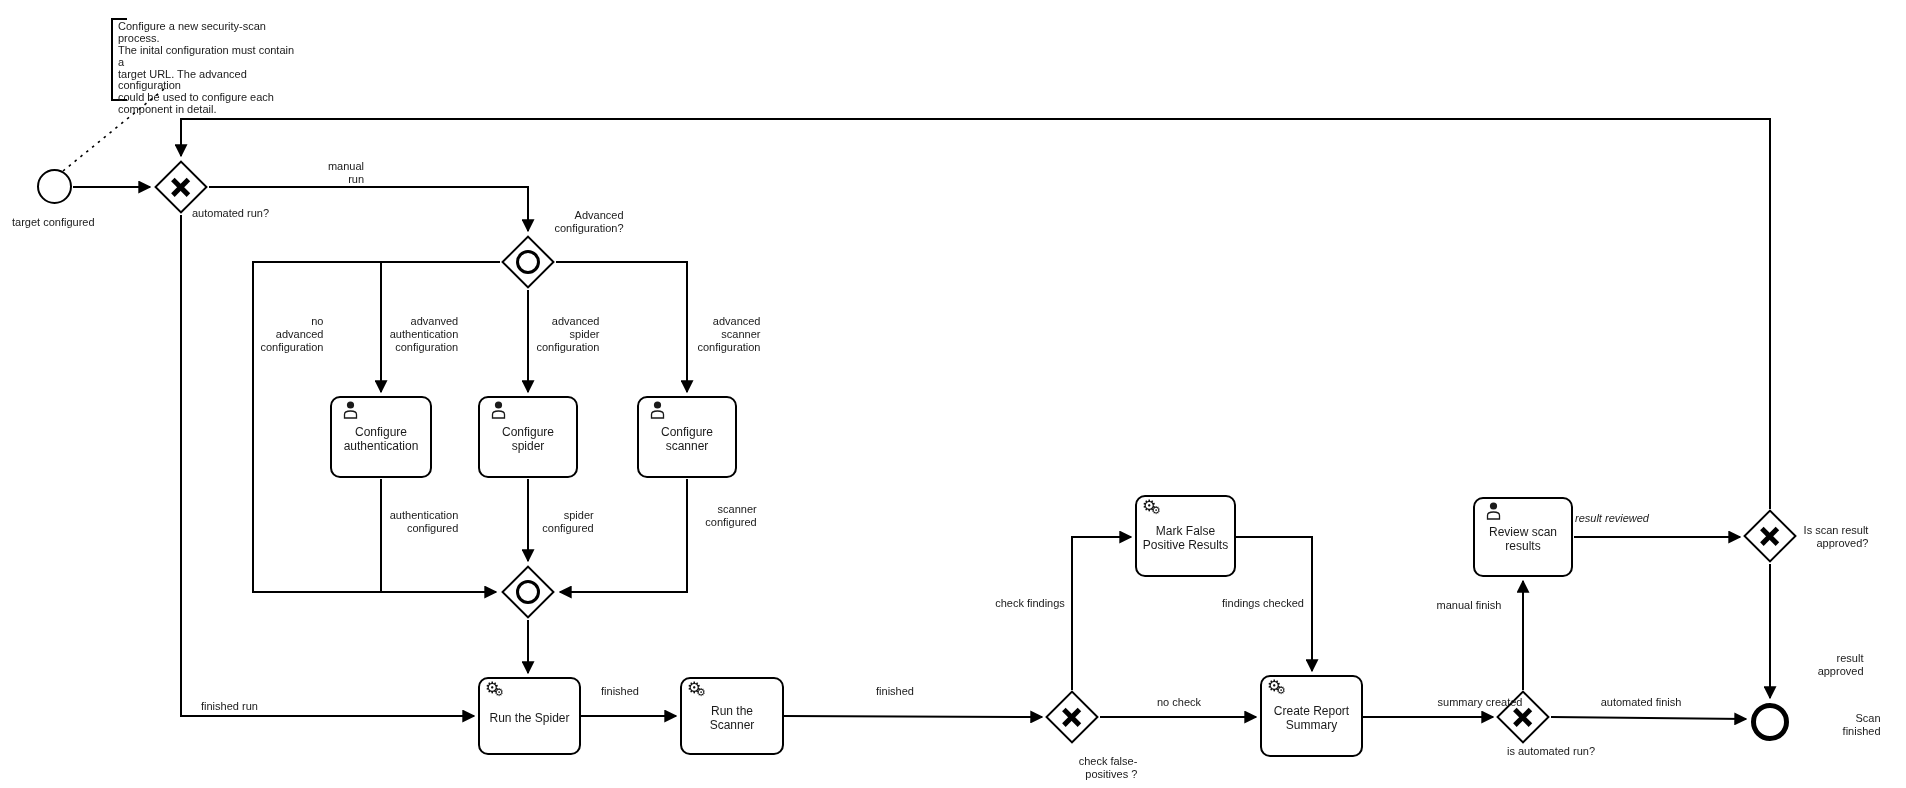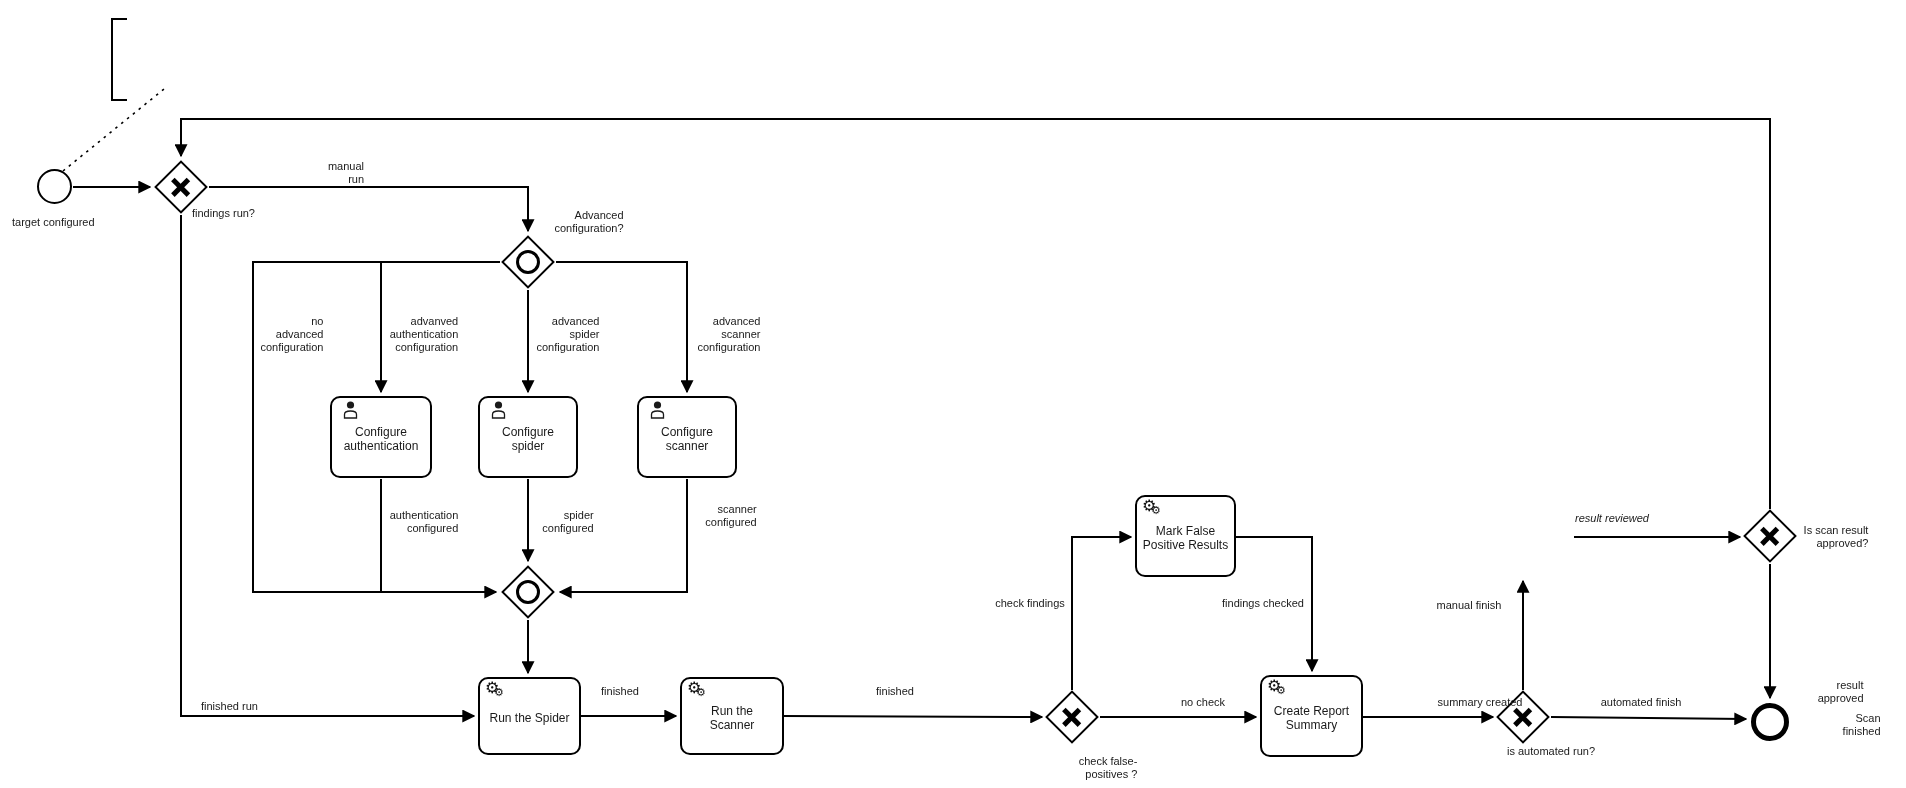--- a/index.html
+++ b/index.html
@@ -102,32 +102,37 @@
       <polyline points="1523,690 1523,581" marker-end="url(#arr)"></polyline>
 
       <polyline points="1574,537 1740,537" marker-end="url(#arr)"></polyline>
 
       <polyline points="1770,564 1770,698" marker-end="url(#arr)"></polyline>
 
       <polyline points="1551,717 1746,719" marker-end="url(#arr)"></polyline>
     </g>
   </svg>
 
+  <div class="note">Configure a new security-scan process.
+The inital configuration must contain a
+target URL. The advanced configuration
+could be used to configure each
+component in detail.</div>
 
   <div class="event start" style="left:37px;top:169px;"></div>
   <div class="lbl left" style="left:12px;top:216px;">target configured</div>
 
   <div class="event end" style="left:1751px;top:703px;"></div>
   <div class="lbl" style="left:1855px;top:712px;">Scan finished</div>
 
   <div class="gw" style="left:162px;top:168px;">
       <i class="xb1"></i>
       <i class="xb2"></i>
     </div>
-  <div class="lbl left" style="left:192px;top:207px;">findings run?</div>
+  <div class="lbl left" style="left:192px;top:207px;">automated run?</div>
 
   <div class="gw" style="left:509px;top:243px;">
       <span class="oring"></span>
     </div>
   <div class="lbl" style="left:589px;top:209px;">Advanced
 configuration?</div>
 
   <div class="gw" style="left:509px;top:573px;">
       <span class="oring"></span>
     </div>
@@ -178,20 +183,30 @@
     <span class="corner-icon person">
       <svg width="17" height="19" viewBox="0 0 17 19">
           <circle cx="8.5" cy="5" r="3.6" fill="#1a1a1a"></circle>
           <path d="M2.5 18 L2.5 14.5 Q2.5 11 8.5 11 Q14.5 11 14.5 14.5 L14.5 18 Z" fill="none" stroke="#1a1a1a" stroke-width="1.3"></path>
         </svg>
     </span>
     <span class="task-label">Configure
 scanner</span>
   </div>
 
+  <div class="task" style="left:1473px;top:497px;width:100px;height:80px;">
+    <span class="corner-icon person">
+      <svg width="17" height="19" viewBox="0 0 17 19">
+          <circle cx="8.5" cy="5" r="3.6" fill="#1a1a1a"></circle>
+          <path d="M2.5 18 L2.5 14.5 Q2.5 11 8.5 11 Q14.5 11 14.5 14.5 L14.5 18 Z" fill="none" stroke="#1a1a1a" stroke-width="1.3"></path>
+        </svg>
+    </span>
+    <span class="task-label">Review scan
+results</span>
+  </div>
 
   <div class="task" style="left:478px;top:677px;width:103px;height:78px;">
     <span class="corner-icon gears">
         <span class="g1">⚙</span>
         <span class="g2">⚙</span>
       </span>
     <span class="task-label">Run the Spider</span>
   </div>
 
   <div class="task" style="left:680px;top:677px;width:104px;height:78px;">
@@ -239,20 +254,20 @@
   <div class="lbl" style="left:424px;top:509px;">authentication
 configured</div>
   <div class="lbl" style="left:568px;top:509px;">spider
 configured</div>
   <div class="lbl" style="left:731px;top:503px;">scanner
 configured</div>
   <div class="lbl" style="left:620px;top:685px;">finished</div>
   <div class="lbl" style="left:895px;top:685px;">finished</div>
   <div class="lbl" style="left:1030px;top:597px;">check findings</div>
   <div class="lbl" style="left:1263px;top:597px;">findings checked</div>
-  <div class="lbl" style="left:1179px;top:696px;margin-left:24px;">no check</div>
+  <div class="lbl" style="left:1179px;top:696px;">no check</div>
   <div class="lbl" style="left:1480px;top:696px;">summary created</div>
   <div class="lbl" style="left:1469px;top:599px;">manual finish</div>
   <div class="lbl" style="left:1612px;top:512px;font-style:italic;">result reviewed</div>
   <div class="lbl" style="left:1641px;top:696px;">automated finish</div>
-  <div class="lbl" style="left:1821px;top:679px;padding-left:12px;">result approved</div>
+  <div class="lbl" style="left:1821px;top:652px;padding-left:12px;">result approved</div>
 
 </div>
 
 </body></html>

